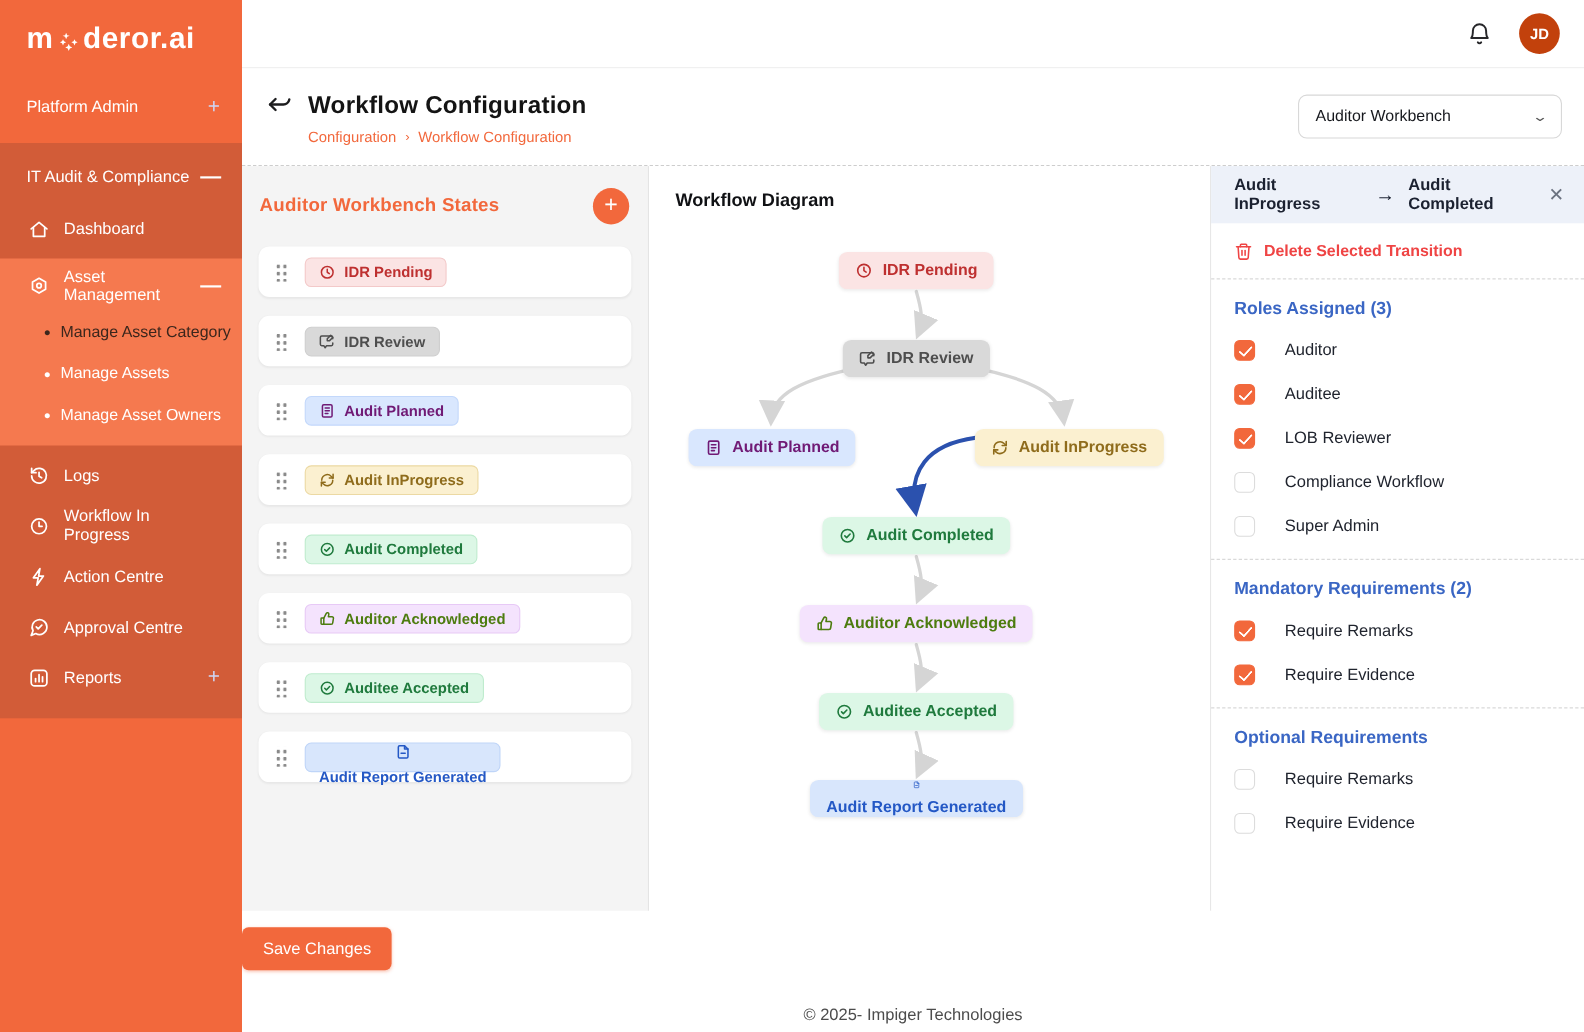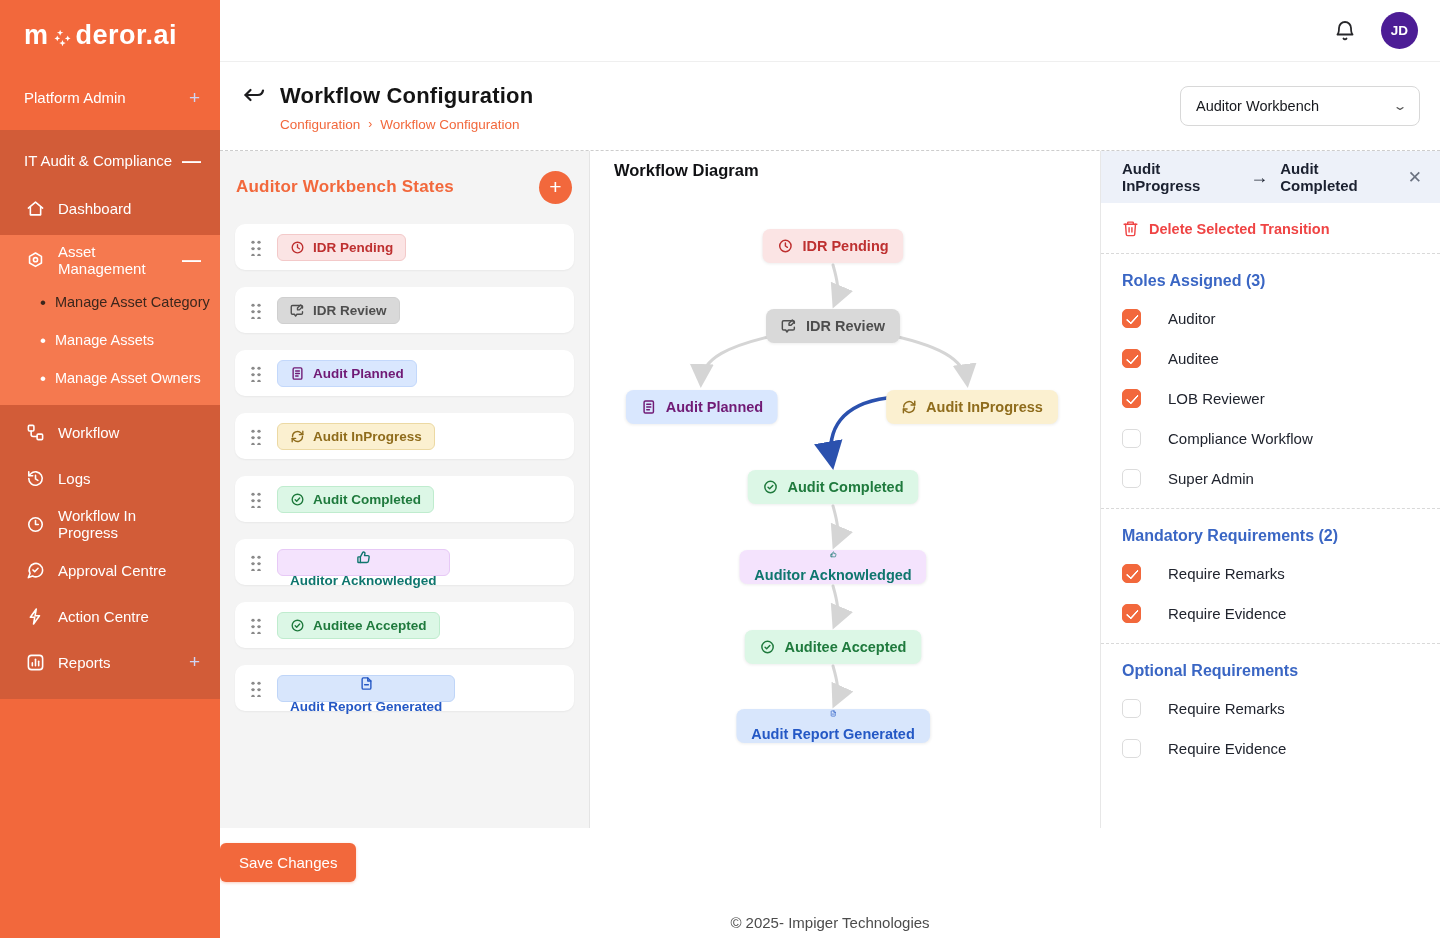--- a/index.html
+++ b/index.html
@@ -21,21 +21,21 @@
   .submenu-block { background:#F5794F; padding:2px 0 8px 0; margin:4px 0; }
   .sub-item { display:flex; align-items:center; gap:9px; height:38px; padding-left:40px; font-size:14.5px; cursor:pointer; }
   .sub-item .bullet { font-size:17px; line-height:1; }
   .sub-dark { color:#3C261C; }
   .sub-dark .bullet { color:#3C261C; }
 
   
   .main { margin-left:220px; width:1220px; height:938px; display:flex; flex-direction:column; background:#fff; }
   .topbar { height:62px; display:flex; align-items:center; justify-content:flex-end; gap:24px; padding-right:22px; border-bottom:1px solid #efefef; }
   .bell { width:24px; height:24px; cursor:pointer; }
-  .avatar { width:37px; height:37px; border-radius:50%; background:#4c1d95; color:#fff; display:flex; align-items:center; justify-content:center; font-size:13.5px; font-weight:600; cursor:pointer; }
+  .avatar { width:37px; height:37px; border-radius:50%; background:#c2410c; color:#fff; display:flex; align-items:center; justify-content:center; font-size:13.5px; font-weight:600; cursor:pointer; }
 
   .pagehead { height:88px; display:flex; align-items:center; justify-content:space-between; padding:0 20px 0 22px; }
   .ph-left { padding-top:2px; }
   .title-row { display:flex; align-items:center; gap:14px; }
   .back-ic { width:24px; height:24px; cursor:pointer; color:#1d1d1f; }
   .page-title { font-size:22px; font-weight:700; color:#141414; letter-spacing:.2px; }
   .crumbs { margin:8px 0 0 38px; font-size:13.5px; color:#F2683C; display:flex; gap:8px; align-items:center; }
   .crumb { cursor:pointer; }
   .crumb-sep { color:#F2683C; font-size:12px; }
   .wb-select { width:240px; height:40px; border:1px solid #d8d8d8; border-radius:8px; background:#fff; display:flex; align-items:center; justify-content:space-between; padding:0 14px 0 15px; font-size:14.5px; color:#16181d; cursor:pointer; }
@@ -52,25 +52,25 @@
   .state-card:first-of-type { margin-top:15px; }
   .drag { width:11px; height:18px; background-image:radial-gradient(circle, #8a8a8a 1.6px, transparent 1.8px); background-size:6px 6.5px; background-position:0 1px; cursor:grab; flex:0 0 auto; }
 
   .badge { display:inline-flex; align-items:center; gap:8px; height:27px; padding:0 12px; border-radius:6px; font-size:13.5px; font-weight:700; border:1px solid transparent; }
   .badge svg { flex:0 0 auto; }
   .c-red    { background:#FBE4E4; color:#BE3030; border-color:#F3C9C9; }
   .c-gray   { background:#D9D9D9; color:#4E4E4E; border-color:#cfcfcf; }
   .c-blue   { background:#D9E7FE; color:#701a75; border-color:#c3d8fb; }
   .c-amber  { background:#FBF0D0; color:#8F6C1C; border-color:#ecd9a3; }
   .c-green  { background:#DCF7E6; color:#1F7A3D; border-color:#bfecce; }
-  .c-purple { background:#F4E3FD; color:#0f766e; border-color:#e7c9f6;flex-direction:column; }
+  .c-purple { background:#F4E3FD; color:#4d7c0f; border-color:#e7c9f6; }
   .c-blue2  { background:#D8E6FC; color:#2458C5; border-color:#bfd5f8;flex-direction:column; }
 
   .diagram-panel { width:510px; position:relative; background:#fff; }
-  .dg-title { position:absolute; left:24px; top:10px; font-size:16.5px; font-weight:700; color:#101114; z-index:2; }
+  .dg-title { position:absolute; left:24px; top:22px; font-size:16.5px; font-weight:700; color:#101114; z-index:2; }
   .edges { position:absolute; left:0; top:0; z-index:0; }
   .node { position:absolute; transform:translate(-50%,-50%); z-index:1; display:inline-flex; align-items:center; gap:9px; height:34px; padding:0 14px; border-radius:8px; font-size:14.5px; font-weight:700; border:1px solid transparent; box-shadow:0 1px 3px rgba(0,0,0,.07); cursor:pointer; white-space:nowrap; }
 
   .trans-panel { width:340px; background:#fff; border-left:1px solid #e7e7e7; }
   .tp-head { height:52px; background:#EDF1F9; display:flex; align-items:center; gap:12px; padding:0 18px 0 21px; font-size:15px; font-weight:700; color:#1b2130; }
   .tp-arrow { font-size:18px; color:#1b2130; font-weight:400; }
   .tp-close { margin-left:auto; color:#6b7280; font-size:17px; cursor:pointer; font-weight:400; }
   .delete-row { display:flex; align-items:center; gap:10px; padding:17px 21px 16px 21px; color:#EF4444; font-size:14.5px; font-weight:600; cursor:pointer; border-bottom:1.5px dashed #d9d9d9; }
   .tp-section { padding:14px 21px 10px 21px; }
   .tp-section + .tp-section { border-top:1.5px dashed #d9d9d9; }
@@ -138,53 +138,45 @@
         <span>Manage Assets</span>
       </div>
       <div class="sub-item">
         <span class="bullet">•</span>
         <span>Manage Asset Owners</span>
       </div>
     </div>
 
     <div class="side-item">
       <svg width="19" height="19" viewBox="0 0 24 24" fill="none" stroke="#fff" stroke-width="2" stroke-linecap="round" stroke-linejoin="round">
-          <rect x="3" y="3" width="7" height="7" rx="1.4"></rect>
-          <rect x="14" y="14" width="7" height="7" rx="1.4"></rect>
-          <path d="M6.5 10v4.5a2.5 2.5 0 0 0 2.5 2.5h5"></path>
-        </svg>
-      <span>Workflow</span>
-    </div>
-    <div class="side-item">
-      <svg width="19" height="19" viewBox="0 0 24 24" fill="none" stroke="#fff" stroke-width="2" stroke-linecap="round" stroke-linejoin="round">
           <path d="M3.5 12a8.5 8.5 0 1 0 2.5-6L3.5 8.3"></path>
           <path d="M3.5 3.5v5h5"></path>
           <path d="M12 8v4.5l3 1.8"></path>
         </svg>
       <span>Logs</span>
     </div>
     <div class="side-item">
       <svg width="19" height="19" viewBox="0 0 24 24" fill="none" stroke="#fff" stroke-width="2" stroke-linecap="round" stroke-linejoin="round">
           <circle cx="12" cy="12" r="8.5"></circle>
           <path d="M12 7v5h3.5"></path>
         </svg>
       <span>Workflow In Progress</span>
     </div>
     <div class="side-item">
       <svg width="19" height="19" viewBox="0 0 24 24" fill="none" stroke="#fff" stroke-width="2" stroke-linecap="round" stroke-linejoin="round">
+          <path d="M13 2.5L5.5 13H11l-1.5 8.5L17 11h-5.5l1.5-8.5z"></path>
+        </svg>
+      <span>Action Centre</span>
+    </div>
+    <div class="side-item">
+      <svg width="19" height="19" viewBox="0 0 24 24" fill="none" stroke="#fff" stroke-width="2" stroke-linecap="round" stroke-linejoin="round">
           <path d="M21 11.5a8.5 8.5 0 0 1-12.7 7.4L3 21l2.1-5.3A8.5 8.5 0 1 1 21 11.5z"></path>
           <path d="M8.8 11.3l2.2 2.2 4.2-4.3"></path>
         </svg>
       <span>Approval Centre</span>
-    </div>
-    <div class="side-item">
-      <svg width="19" height="19" viewBox="0 0 24 24" fill="none" stroke="#fff" stroke-width="2" stroke-linecap="round" stroke-linejoin="round">
-          <path d="M13 2.5L5.5 13H11l-1.5 8.5L17 11h-5.5l1.5-8.5z"></path>
-        </svg>
-      <span>Action Centre</span>
     </div>
     <div class="side-item">
       <svg width="19" height="19" viewBox="0 0 24 24" fill="none" stroke="#fff" stroke-width="2" stroke-linecap="round" stroke-linejoin="round">
           <rect x="3" y="3" width="18" height="18" rx="4"></rect>
           <path d="M8 16v-3.5"></path>
           <path d="M12 16V8"></path>
           <path d="M16 16v-5.5"></path>
         </svg>
       <span style="flex:1">Reports</span>
       <span class="plusminus">+</span>

